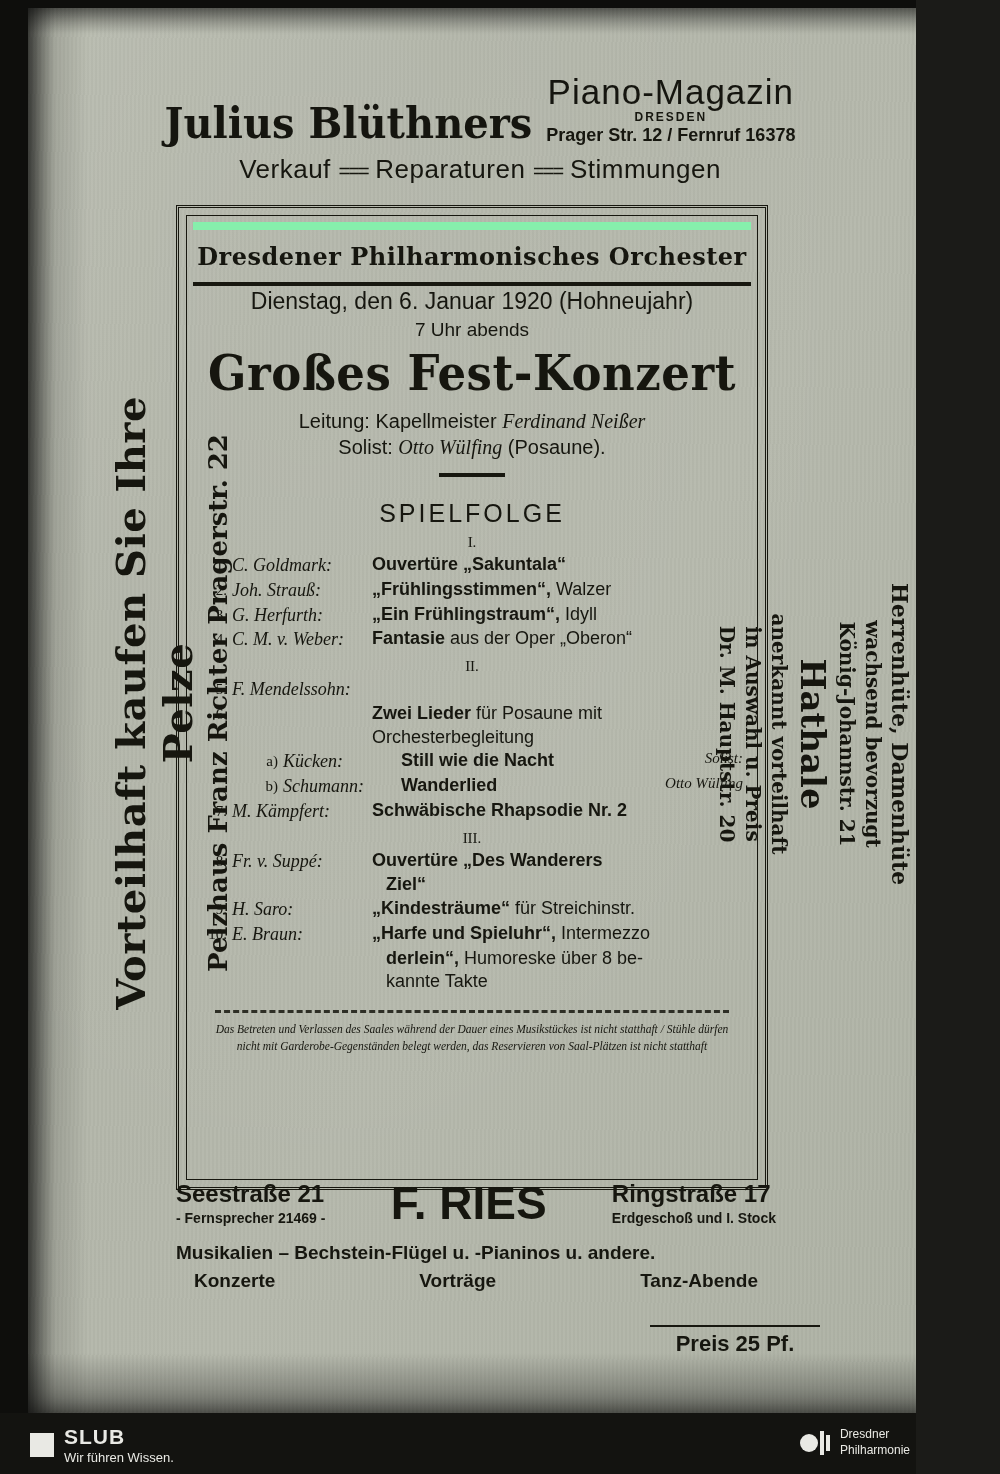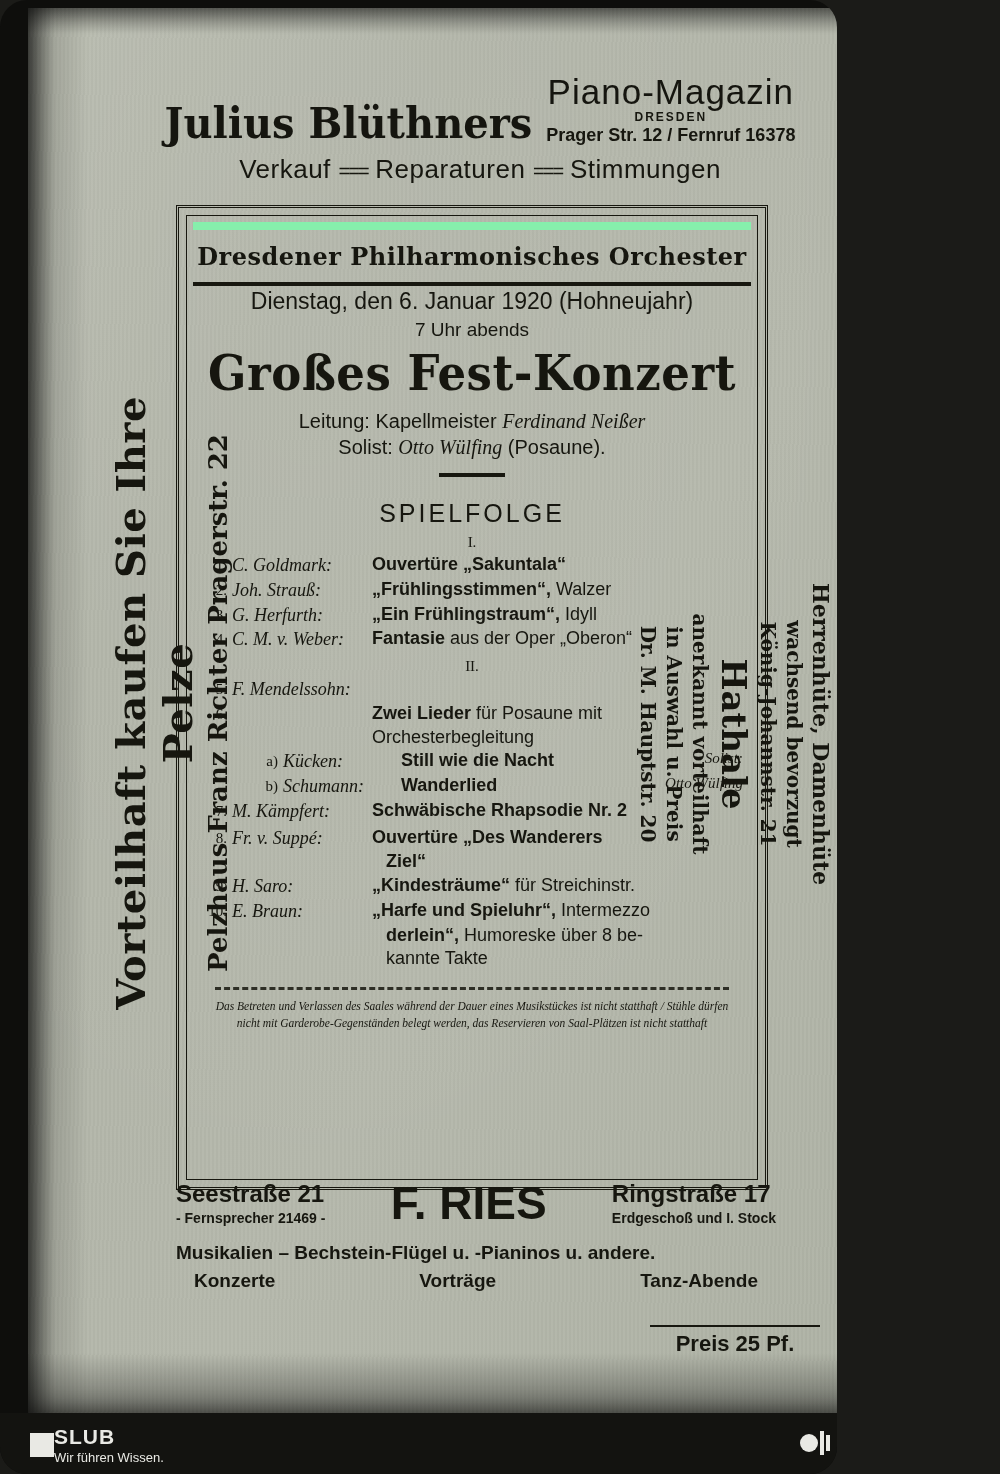--- a/index.html
+++ b/index.html
@@ -2,26 +2,25 @@
 <html><head>
 <meta charset="utf-8">
 <style>
   html, body {
     margin: 0;
     padding: 0;
     background: #1b1b18;
   }
   #page {
     position: relative;
-    width: 837px;
+    width: 916px;
     height: 1474px;
     overflow: hidden;
     background: #0e0e0c;
     font-family: "Liberation Sans", sans-serif;
-    border-radius: 27px;
   }
 
   
   .sheet {
     position: absolute;
     left: 28px;
     top: 8px;
     width: 950px;
     height: 1405px;
     background:
@@ -253,21 +252,21 @@
   .side-right .r2 { font-size:20px; margin-top:2px;}
   .side-right .rbig { font-size:34px; margin-top:2px;}
   .side-right .r3 { font-size:20px; margin-top:2px;}
 
   
   .footer {
     position:absolute; left:0; bottom:0; width:1000px; height:61px;
     background:#131310;
     color:#e9e9e4;
   }
-  .slub { position:absolute; left:30px; top:12px; display:flex; align-items:center; }
+  .slub { position:absolute; left:30px; top:12px; display:flex; align-items:center; gap:10px;}
   .slub-sq { width:24px; height:24px; background:#e9e9e4; }
   .slub-txt .t1 { font-family:"Liberation Sans", sans-serif; font-weight:bold; font-size:21px; letter-spacing:1px;}
   .slub-txt .t2 { font-family:"Liberation Sans", sans-serif; font-size:13px; margin-top:1px;}
   .dp { position:absolute; right:90px; top:14px; display:flex; align-items:center; gap:10px;}
   .dp-logo { width:30px; height:30px; position:relative; }
   .dp-logo .c { position:absolute; left:0; top:6px; width:18px; height:18px; border-radius:50%; background:#e9e9e4;}
   .dp-logo .b1 { position:absolute; left:20px; top:3px; width:4px; height:24px; background:#e9e9e4;}
   .dp-logo .b2 { position:absolute; left:26px; top:7px; width:4px; height:16px; background:#e9e9e4;}
   .dp-txt { font-family:"Liberation Sans", sans-serif; font-size:12px; line-height:1.3;}
 </style>
@@ -383,20 +382,21 @@
           </div>
         </div>
 
         <div class="prow">
           <div class="pnum">7.</div>
           <div class="pcomp">M. Kämpfert:</div>
           <div class="pwork"><b>Schwäbische Rhapsodie  Nr. 2</b></div>
         </div>
       </div>
 
+      <div class="part-num">III.</div>
       <div class="plist">
         <div class="prow">
           <div class="pnum">8.</div>
           <div class="pcomp">Fr. v. Suppé:</div>
           <div class="pwork"><b>Ouvertüre    „Des  Wanderers</b></div>
         </div>
         <div class="prow">
           <div class="pnum"></div>
           <div class="pcomp"></div>
           <div class="pwork" style="padding-left:14px"><b>Ziel“</b></div>

